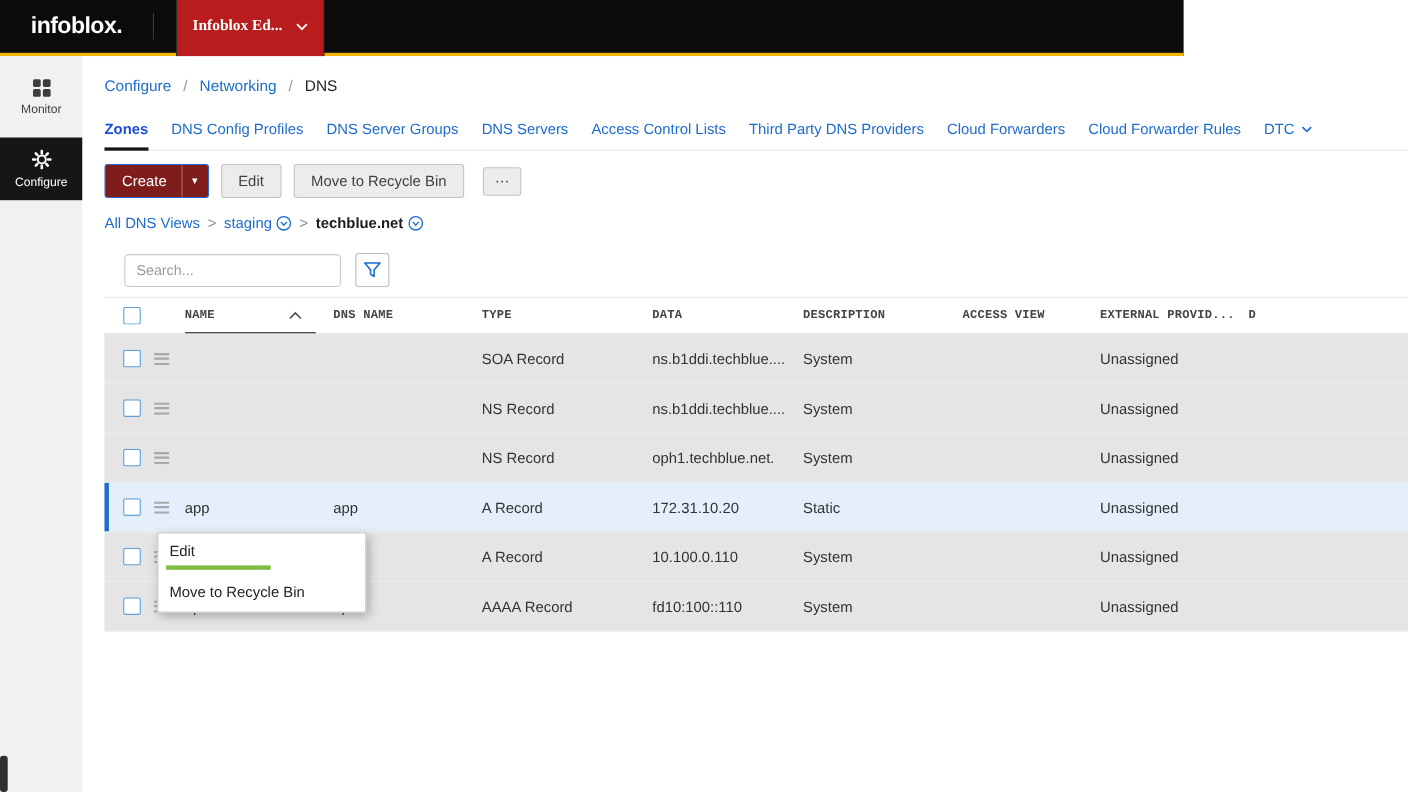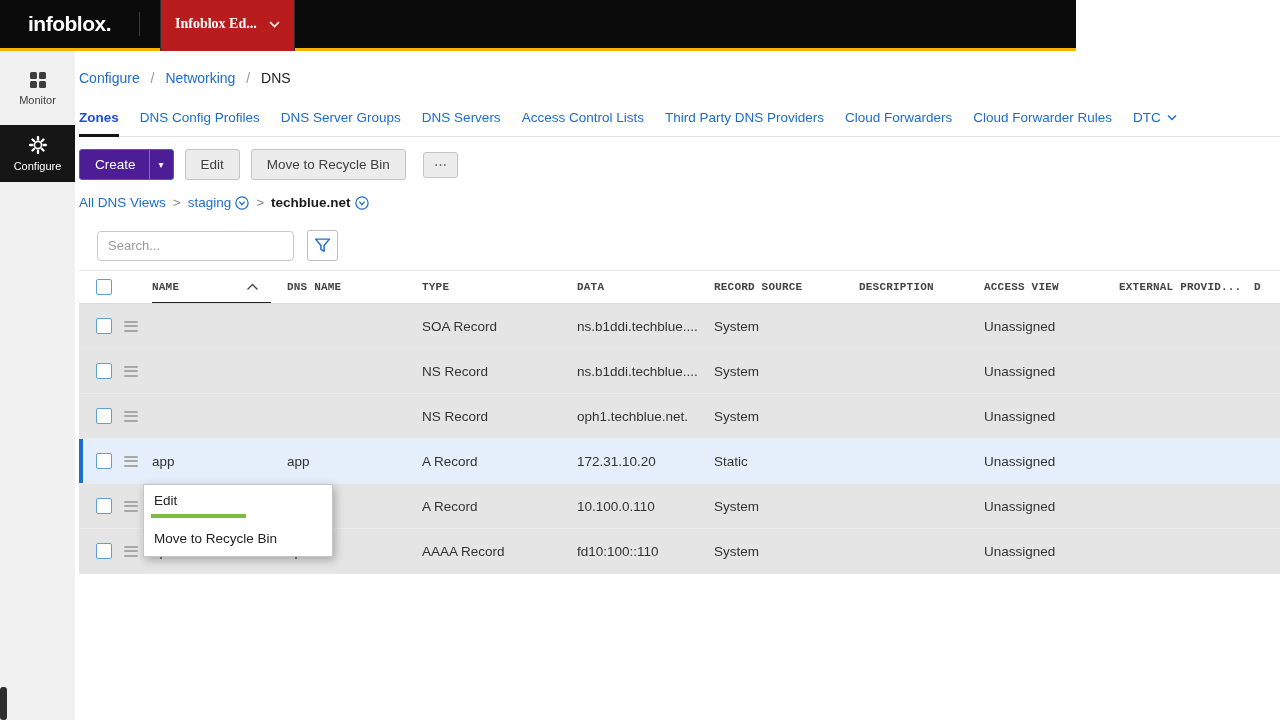--- a/index.html
+++ b/index.html
@@ -30,42 +30,42 @@
     display:flex; flex-direction:column; align-items:center; gap:6px;
     padding:11px 0 10px; font-size:11px; color:#3d3d3d; cursor:pointer;
   }
   .side-item.first { margin-top:10px; }
   .side-item.active { background:#161616; color:#fff; margin-top:9px; }
   .grid-icon { width:16px; height:16px; display:grid; grid-template-columns:7px 7px; grid-template-rows:7px 7px; gap:2px; }
   .grid-icon i { background:#3d3d3d; border-radius:1.5px; }
   .side-scrollbar { position:absolute; left:0; bottom:0; width:7px; height:33px; background:#2e2e2e; border-radius:3px; }
 
   
-  .content { position:absolute; left:75px; top:51px; right:0; bottom:0; padding-left:4px; overflow:hidden; background:#fff; }
+  .content { position:absolute; left:75px; top:51px; right:0; bottom:0; padding-left:20px; overflow:hidden; background:#fff; }
 
   .breadcrumb { margin-top:19px; font-size:14px; color:#9a9a9a; }
   .bc-link { color:#1d6cce; text-decoration:none; cursor:pointer; }
   .bc-sep { margin:0 7px; color:#9a9a9a; }
   .bc-current { color:#222; }
 
   .tabs { display:flex; gap:21px; margin-top:24px; border-bottom:1px solid #e3e3e3; align-items:flex-end; }
   .tab {
     font-size:13.5px; color:#1d6cce; padding-bottom:9px; cursor:pointer;
     display:flex; align-items:center; gap:6px; white-space:nowrap;
     border-bottom:3px solid transparent; margin-bottom:-1px;
   }
   .tab.active { color:#1d4ed8; font-weight:bold; border-bottom-color:#161616; }
 
   .toolbar { margin-top:12px; display:flex; align-items:center; gap:11px; }
   .btn {
     height:31px; padding:0 15px; background:#ececec; border:1px solid #c4c4c4;
     border-radius:3px; color:#3f3f3f; font-size:13.5px; font-family:inherit; cursor:pointer;
   }
   .btn-primary {
-    height:31px; background:#4c1d95; border:1px solid #2b68cf; color:#fff;
+    height:31px; background:#7f1d1d; border:1px solid #2b68cf; color:#fff;
     border-radius:3px; display:flex; align-items:center; padding:0 0 0 15px;
     font-size:13.5px; font-family:inherit; cursor:pointer;
   }
   .btn-divider { width:1px; align-self:stretch; background:rgba(255,255,255,.35); margin-left:13px; }
   .caret { padding:0 9px; font-size:10px; line-height:1; }
   .btn-more { height:26px; padding:0 10px; font-size:13px; margin-left:6px; }
 
   .view-path { margin-top:15px; font-size:13.5px; color:#8a8a8a; display:flex; align-items:center; gap:7px; }
   .vp-link { color:#1d6cce; cursor:pointer; text-decoration:none; }
   .vp-zone { color:#1b1b1b; font-weight:bold; }
@@ -262,23 +262,20 @@
         <div class="cell th">
           <span>DNS NAME</span>
         </div>
         <div class="cell th">
           <span>TYPE</span>
         </div>
         <div class="cell th">
           <span>DATA</span>
         </div>
         <div class="cell th">
-          <span>RECORD SOURCE</span>
-        </div>
-        <div class="cell th">
           <span>DESCRIPTION</span>
         </div>
         <div class="cell th">
           <span>ACCESS VIEW</span>
         </div>
         <div class="cell th">
           <span>EXTERNAL PROVID...</span>
         </div>
         <div class="cell th">
           <span>D</span>

